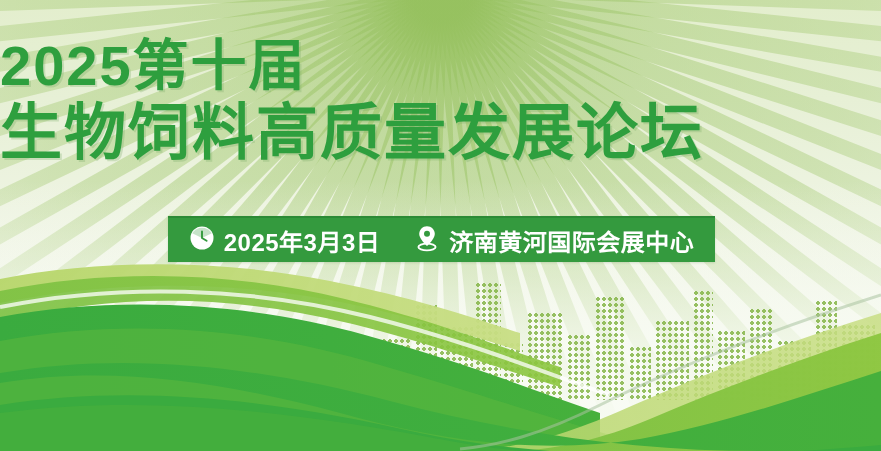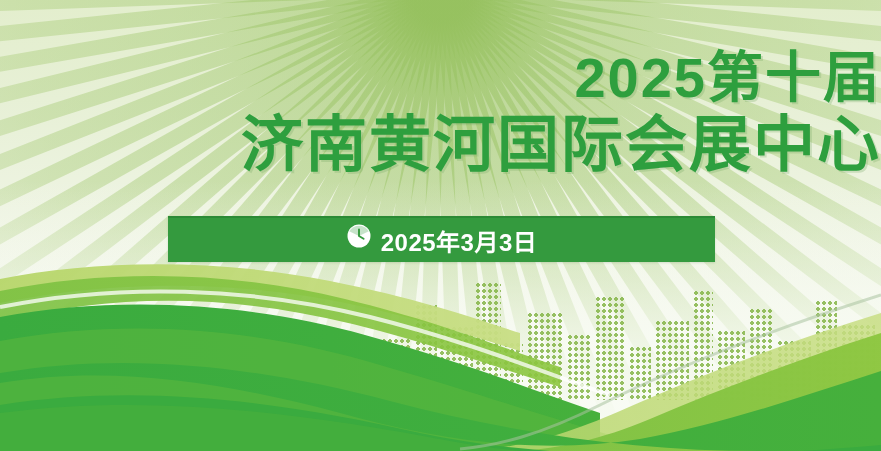--- a/index.html
+++ b/index.html
@@ -76,24 +76,23 @@
   }
 
   
   .waves{position:absolute;left:0;top:255px;width:881px;height:196px;}
   .waves svg{display:block;width:881px;height:196px;}
 
   
   .headline{
     position:absolute;
     left:0; right:0; top:38px;
-    text-align:right;
+    text-align:left;
     line-height:1;
     pointer-events:none;
-    margin-top:12px;
   }
   .title-l1{
     font-size:56px;
     font-weight:bold;
     color:#2e9f3e;
     letter-spacing:2px;
     text-shadow:2px 2px 0 rgba(120,170,100,.28);
     margin-bottom:8px;
   }
   .title-l2{
@@ -110,21 +109,21 @@
     left:168px; top:216px;
     width:547px; height:46px;
     background:#349a3e;
     border-top:2px solid #2c8a36;
     display:flex;
     align-items:center;
     justify-content:center;
     gap:34px;
     box-shadow:0 1px 2px rgba(70,110,60,.18);
   }
-  .info-item{display:flex;align-items:flex-start;gap:9px;}
+  .info-item{display:flex;align-items:center;gap:9px;}
   .info-text{
     color:#ffffff;
     font-size:24px;
     font-weight:bold;
     letter-spacing:.5px;
     white-space:nowrap;
   }
   .ico{flex:0 0 auto;display:block;}
 
   
@@ -262,33 +261,44 @@
       <path d="M0,150 C140,128 280,146 420,178 C540,204 700,206 881,190 L881,196 L0,196 Z" fill="#3aab3f"></path>
 
       <path d="M0,158 C150,138 300,158 450,186 C560,206 700,208 881,196 L881,206 L0,206 Z" fill="#4cb23c" opacity=".5"></path>
 
       <path d="M881,40 C780,72 680,110 600,150 C540,180 500,190 460,194" fill="none" stroke="#a9c3a0" stroke-width="3" opacity=".55"></path>
     </svg>
   </div>
 
   <div class="headline">
     <div class="title-l1">2025第十届</div>
-    <div class="title-l2">济南黄河国际会展中心</div>
+    <div class="title-l2">生物饲料高质量发展论坛</div>
   </div>
 
   <div class="infobar">
 
     <div class="info-item">
       <span class="ico">
         <svg width="26" height="26" viewBox="0 0 26 26" aria-hidden="true">
           <circle cx="13" cy="13" r="11.5" fill="#ffffff"></circle>
           <path d="M13 6.5 L13 13 L17.6 15.8" fill="none" stroke="#349a3e" stroke-width="1.9" stroke-linecap="round" stroke-linejoin="round"></path>
           <path d="M3.2 8.2 A11.5 11.5 0 0 1 22.8 8.2 L13 13 Z" fill="#349a3e" opacity=".28"></path>
         </svg>
       </span>
       <span class="info-text">2025年3月3日</span>
     </div>
 
+    <div class="info-item">
+      <span class="ico">
+        <svg width="26" height="28" viewBox="0 0 26 28" aria-hidden="true">
+          <ellipse cx="13" cy="23" rx="8.6" ry="3.4" fill="none" stroke="#ffffff" stroke-width="1.9"></ellipse>
+          <path d="M13 2.2 C8.6 2.2 5.2 5.6 5.2 10 C5.2 15 13 22 13 22 C13 22 20.8 15 20.8 10
+                   C20.8 5.6 17.4 2.2 13 2.2 Z" fill="#ffffff"></path>
+          <circle cx="13" cy="9.8" r="3" fill="#349a3e"></circle>
+        </svg>
+      </span>
+      <span class="info-text">济南黄河国际会展中心</span>
+    </div>
 
   </div>
 
 
 </div>
 
 </body></html>

